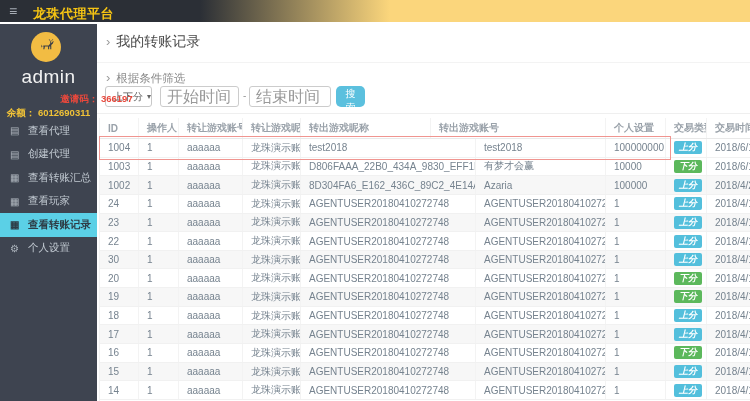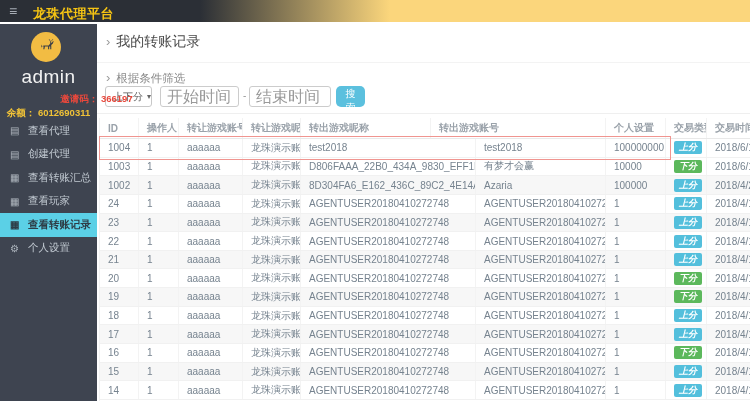--- a/index.html
+++ b/index.html
@@ -237,21 +237,21 @@
     <div class="td c-tacc">AGENTUSER20180410272748</div>
     <div class="td c-tnick">AGENTUSER20180410272748</div>
     <div class="td c-amt">1</div>
     <div class="td c-type">
               <span class="bdg" style="background: rgb(83, 191, 220);">上分</span>
             </div>
     <div class="td c-time">2018/4/1</div>
   </div>
 
   <div class="tr stripe">
-    <div class="td c-id">21</div>
+    <div class="td c-id">30</div>
     <div class="td c-op">1</div>
     <div class="td c-facc">aaaaaa</div>
     <div class="td c-fnick">龙珠演示账号</div>
     <div class="td c-tacc">AGENTUSER20180410272748</div>
     <div class="td c-tnick">AGENTUSER20180410272748</div>
     <div class="td c-amt">1</div>
     <div class="td c-type">
               <span class="bdg" style="background: rgb(83, 191, 220);">上分</span>
             </div>
     <div class="td c-time">2018/4/1</div>

